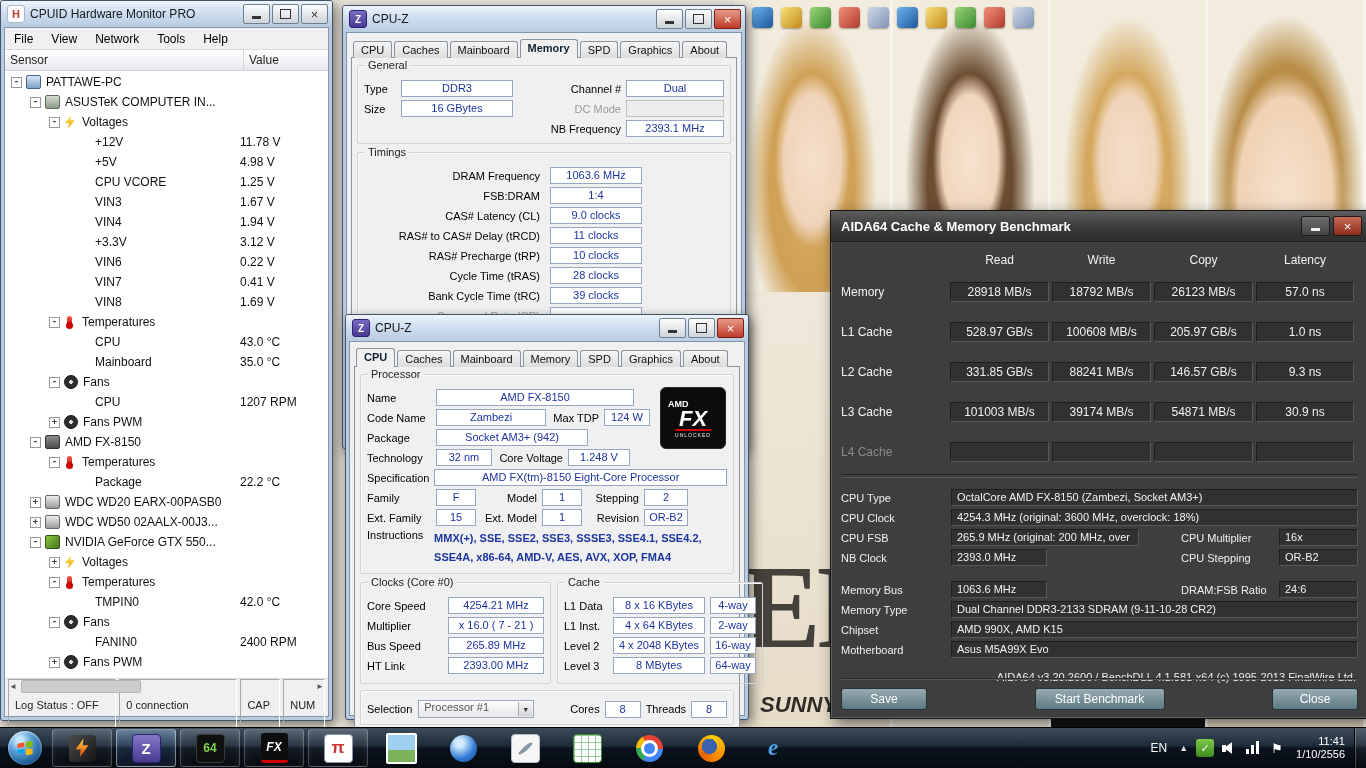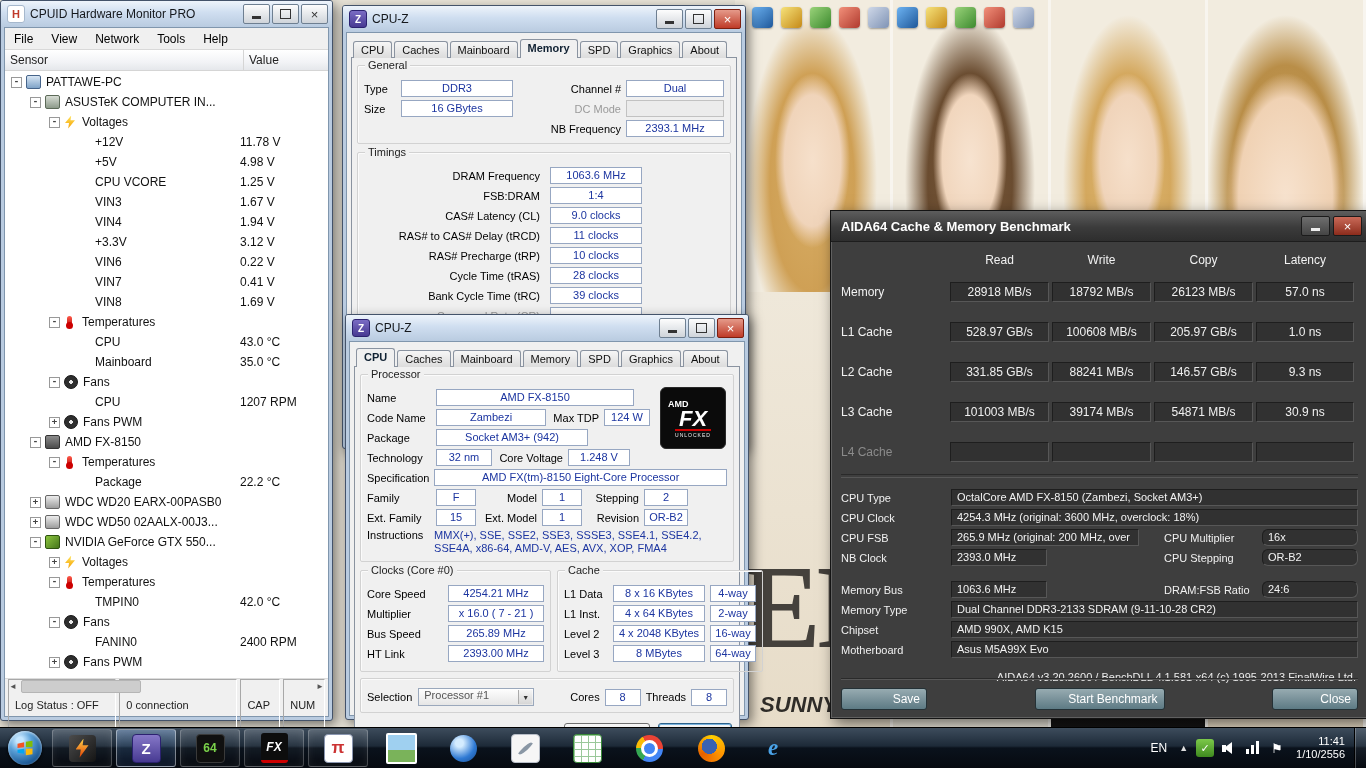--- a/index.html
+++ b/index.html
@@ -116,21 +116,21 @@
   .rgroup{margin-left:auto;display:flex;align-items:center;gap:5px;}
   .r78{width:78px;text-align:right;}
   .w30{width:32px;}.w64{width:64px;}
   .tml{width:176px;text-align:right;margin-right:5px;}
   .tmf{width:92px;}
   .amd-logo{position:absolute;right:7px;top:12px;width:64px;height:60px;background:#0b0b0b;border-radius:6px;
     display:flex;flex-direction:column;align-items:center;justify-content:center;border:1px solid #2a2a2a;}
   .al-amd{font-size:9px;font-weight:bold;color:#fff;align-self:flex-start;padding-left:7px;}
   .al-fx{font:bold italic 22px "Liberation Sans",sans-serif;color:#fff;line-height:20px;}
   .al-ul{font-size:5px;color:#eee;letter-spacing:1px;border-top:2px solid #c00;padding-top:1px;}
-  .instr{width:302px;color:#1c35a0;font-size:11px;line-height:13px;}
+  .instr{width:302px;color:#1c35a0;font-size:11px;line-height:19px;font-weight:bold;}
   .cols{display:flex;gap:6px;}
   .grp.half{flex:1;margin-bottom:6px;}
   .ckl{width:60px;}.ckf{width:96px;margin-left:16px;}
   .chl{width:44px;}.chf{width:92px;}.chf2{width:46px;}
   .selgrp{display:flex;align-items:center;gap:6px;padding:9px 6px 6px;}
   .sel{position:relative;width:116px;height:18px;border:1px solid #9aa8bc;background:linear-gradient(#fefefe,#e6e6e6);
     color:#555;font-size:11px;display:flex;align-items:flex-start;padding:0 16px 0 5px;box-sizing:border-box;}
   .sel::after{content:"▼";position:absolute;right:1px;top:1px;bottom:1px;width:13px;
     background:linear-gradient(#f6f6f6,#d6d6d6);border-left:1px solid #aaa;font-size:7px;
     display:flex;align-items:center;justify-content:center;color:#333;}
@@ -166,26 +166,26 @@
   .a-sep{height:2px;border-top:1px solid #2a2a2a;border-bottom:1px solid #575757;margin:2px 0 10px;}
   .ainfo-row{display:flex;align-items:center;height:19px;margin-bottom:1px;font-size:11px;color:#f0f0f0;}
   .ail{width:110px;flex:none;}
   .aif{box-sizing:border-box;height:17px;line-height:15px;background:#313131;color:#f2f2f2;
     border:1px solid;border-color:#1e1e1e #575757 #575757 #1e1e1e;padding:0 5px;white-space:nowrap;overflow:hidden;}
   .ainfo-row.wide .aif{flex:1;}
   .ainfo-row.split .f1{width:96px;}
   .ainfo-row.ir2 .f1{width:188px;}
   .ainfo-row.ir4{margin-top:13px;}
   .ail2{margin-left:auto;width:98px;flex:none;}
-  .f2{width:96px;flex:none;border-radius:6px;}
+  .f2{width:79px;flex:none;}
   .a-footer{text-align:right;color:#ececec;font-size:11px;margin:12px 2px 8px;}
   .a-btns{position:absolute;left:10px;right:10px;bottom:8px;display:flex;align-items:center;border-top:1px solid #575757;
     padding-top:8px;box-shadow:0 -1px 0 #2a2a2a;}
   .abtn{min-width:86px;height:22px;border:1px solid #243136;border-radius:3px;color:#fff;font-size:12px;
-    background:linear-gradient(#97abb1,#5d7a84);font-family:inherit;text-align:right;}
+    background:linear-gradient(#97abb1,#5d7a84);font-family:inherit;}
   .abtn.mid{margin:0 auto;min-width:130px;}
 
   
   .taskbar{position:absolute;left:0;right:0;bottom:0;height:40px;z-index:100;display:flex;align-items:center;
     background:linear-gradient(#3d4c5c,#1d2a38 45%,#0a121c 50%,#060a10);border-top:1px solid #000;}
   .start-orb{width:42px;height:40px;display:flex;align-items:center;justify-content:center;margin-left:4px;}
   .orb{width:34px;height:34px;border-radius:50%;display:flex;align-items:center;justify-content:center;
     background:radial-gradient(circle at 35% 28%,#c4e6ff 0 10%,#5aa0d8 35%,#1d5a96 72%,#0c2c4e 100%);
     box-shadow:inset 0 1px 3px rgba(255,255,255,.7),0 1px 3px #000;}
   .task-apps{display:flex;align-items:center;height:40px;margin-left:6px;}

